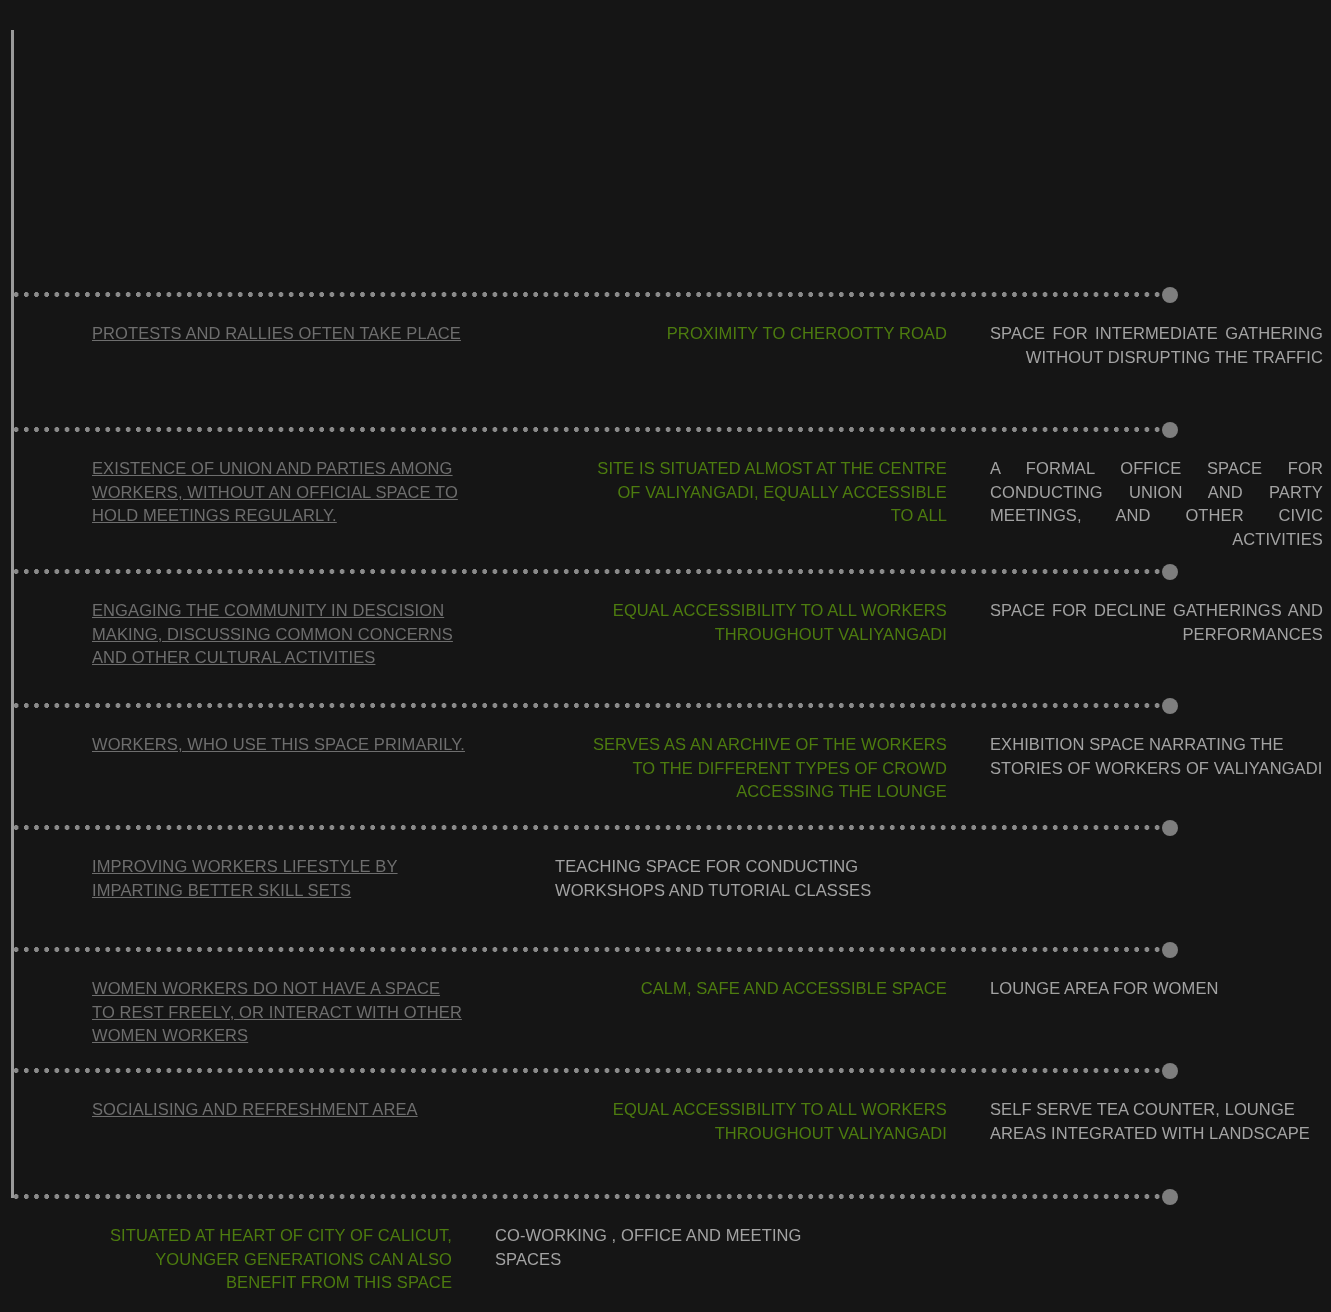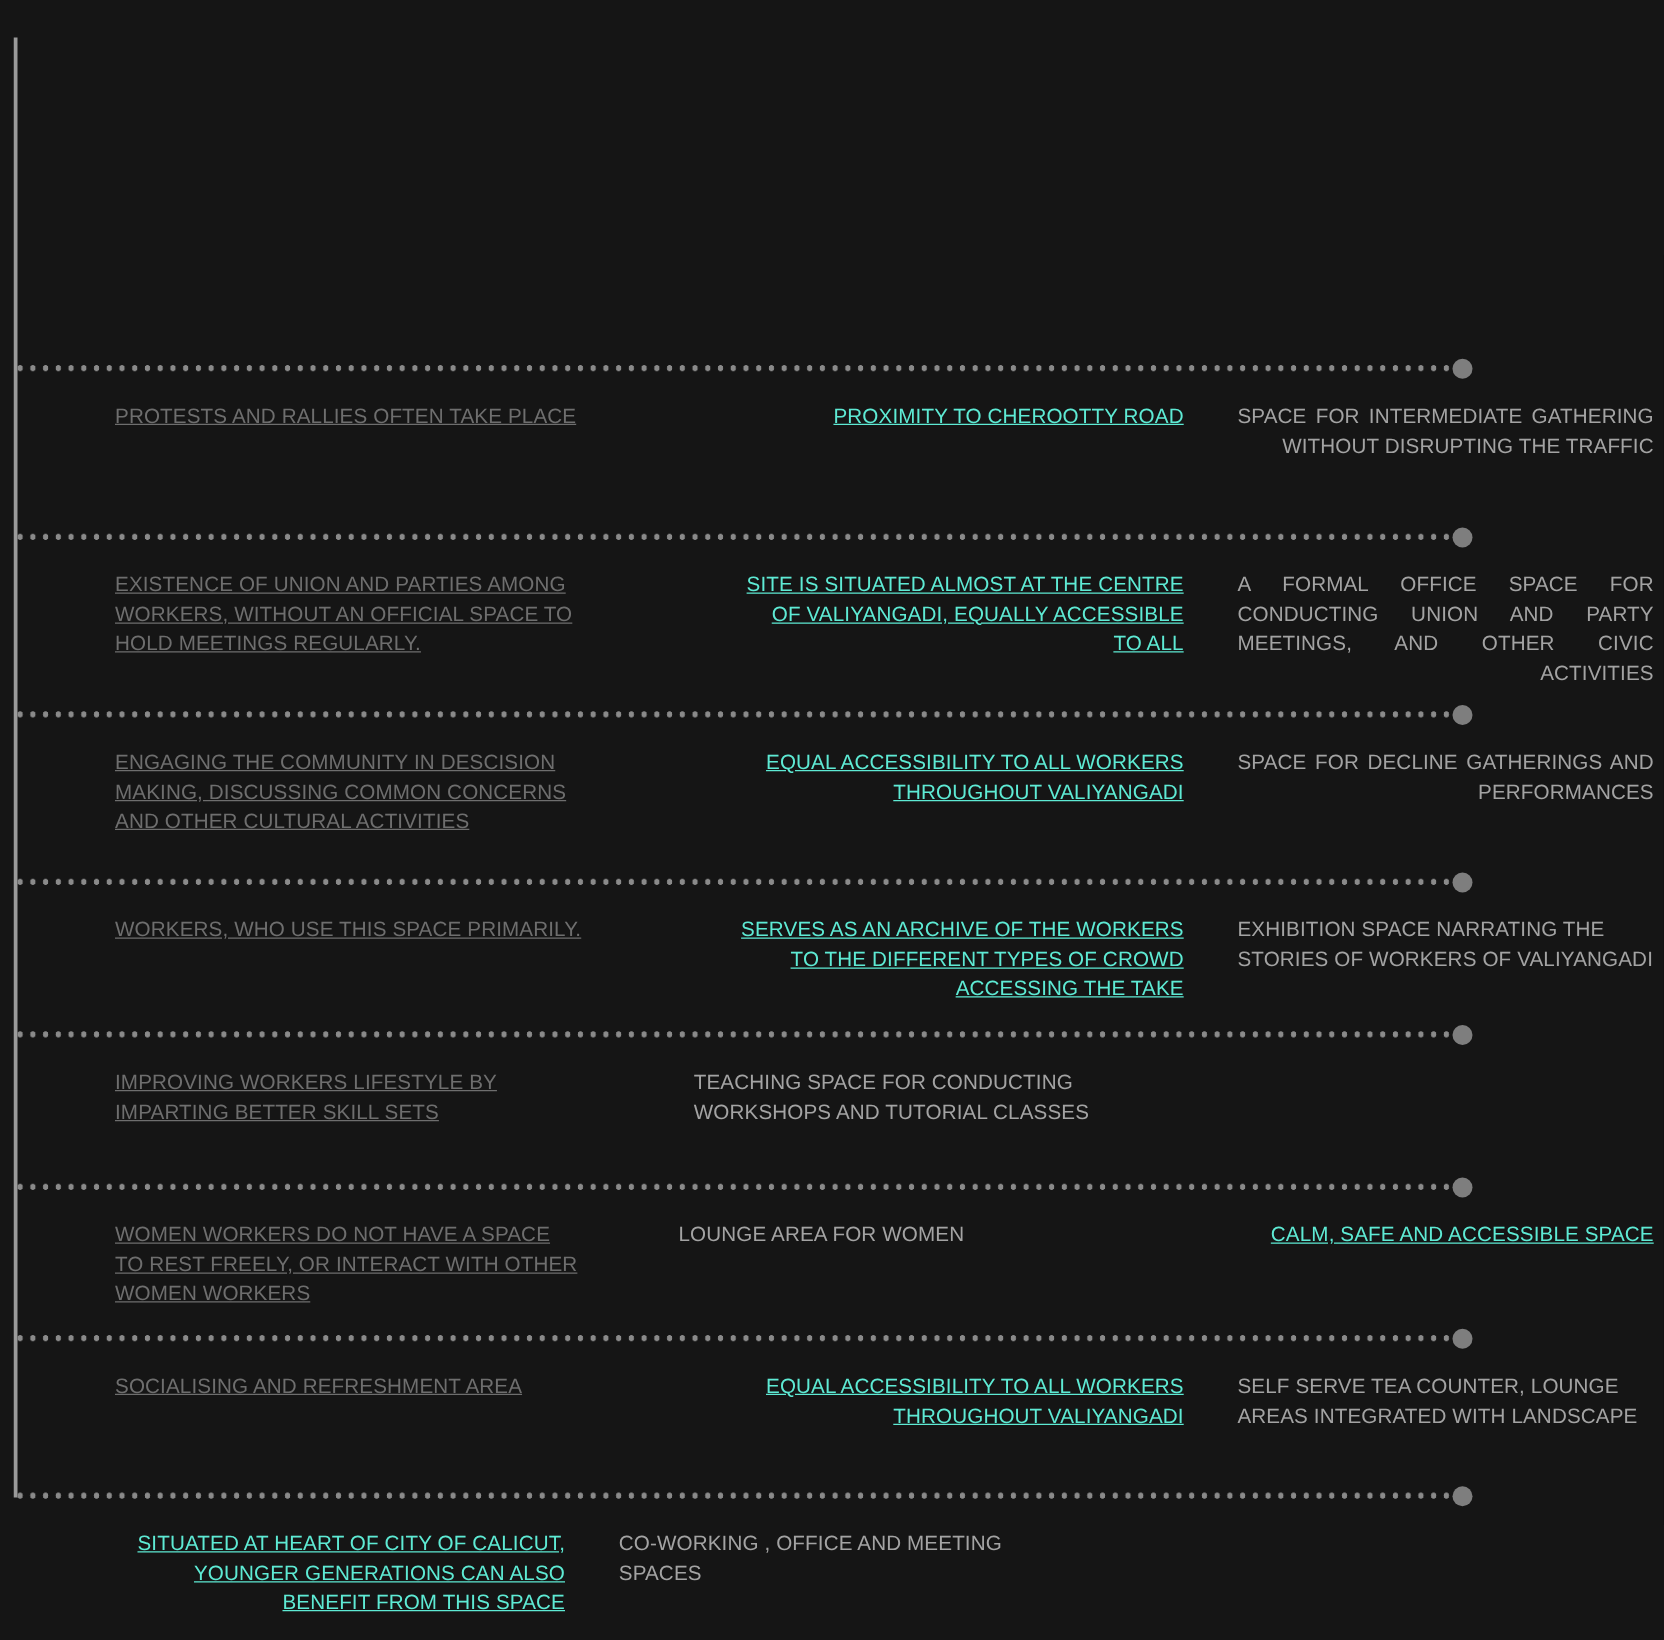--- a/index.html
+++ b/index.html
@@ -95,22 +95,21 @@
     text-align: left;
     color: #6e6e6e;
     text-decoration: underline;
   }
 
   .col-site {
     width: 460px;
     padding-left: 10px;
     padding-right: 8px;
     text-align: right;
-    color: #5eead4;
-    text-decoration: underline;
+    color: #4d7c0f;
   }
 
   .col-prog {
     width: 351px;
     padding-right: 8px;
     color: #a3a3a3;
     margin-left: 35px;
   }
 
   .col-prog.justify {
@@ -178,21 +177,21 @@
       <div class="row" style="height: 122px;">
         <div class="sep"></div>
         <div class="sep-dot"></div>
         <div class="cols">
           <div class="col col-need">
             <span class="line">WORKERS, WHO USE THIS SPACE PRIMARILY.</span>
           </div>
           <div class="col col-site">
             <span class="line">SERVES AS AN ARCHIVE OF THE WORKERS</span>
             <span class="line">TO THE DIFFERENT TYPES OF CROWD</span>
-            <span class="line">ACCESSING THE TAKE</span>
+            <span class="line">ACCESSING THE LOUNGE</span>
           </div>
           <div class="col col-prog right">EXHIBITION SPACE NARRATING THE STORIES OF WORKERS OF VALIYANGADI</div>
         </div>
       </div>
       <div class="row" style="height: 122px;">
         <div class="sep"></div>
         <div class="sep-dot"></div>
         <div class="cols">
           <div class="col col-need">
             <span class="line">IMPROVING WORKERS LIFESTYLE BY</span>
@@ -203,24 +202,24 @@
       </div>
       <div class="row" style="height: 121px;">
         <div class="sep"></div>
         <div class="sep-dot"></div>
         <div class="cols">
           <div class="col col-need">
             <span class="line">WOMEN WORKERS DO NOT HAVE A SPACE</span>
             <span class="line">TO REST FREELY, OR INTERACT WITH OTHER</span>
             <span class="line">WOMEN WORKERS</span>
           </div>
+          <div class="col col-site">
+            <span class="line">CALM, SAFE AND ACCESSIBLE SPACE</span>
+          </div>
           <div class="col col-prog right">LOUNGE AREA  FOR WOMEN</div>
-          <div class="col col-site">
-            <span class="line">CALM, SAFE AND ACCESSIBLE SPACE</span>
-          </div>
         </div>
       </div>
       <div class="row" style="height: 126px;">
         <div class="sep"></div>
         <div class="sep-dot"></div>
         <div class="cols">
           <div class="col col-need">
             <span class="line">SOCIALISING AND REFRESHMENT AREA</span>
           </div>
           <div class="col col-site">

